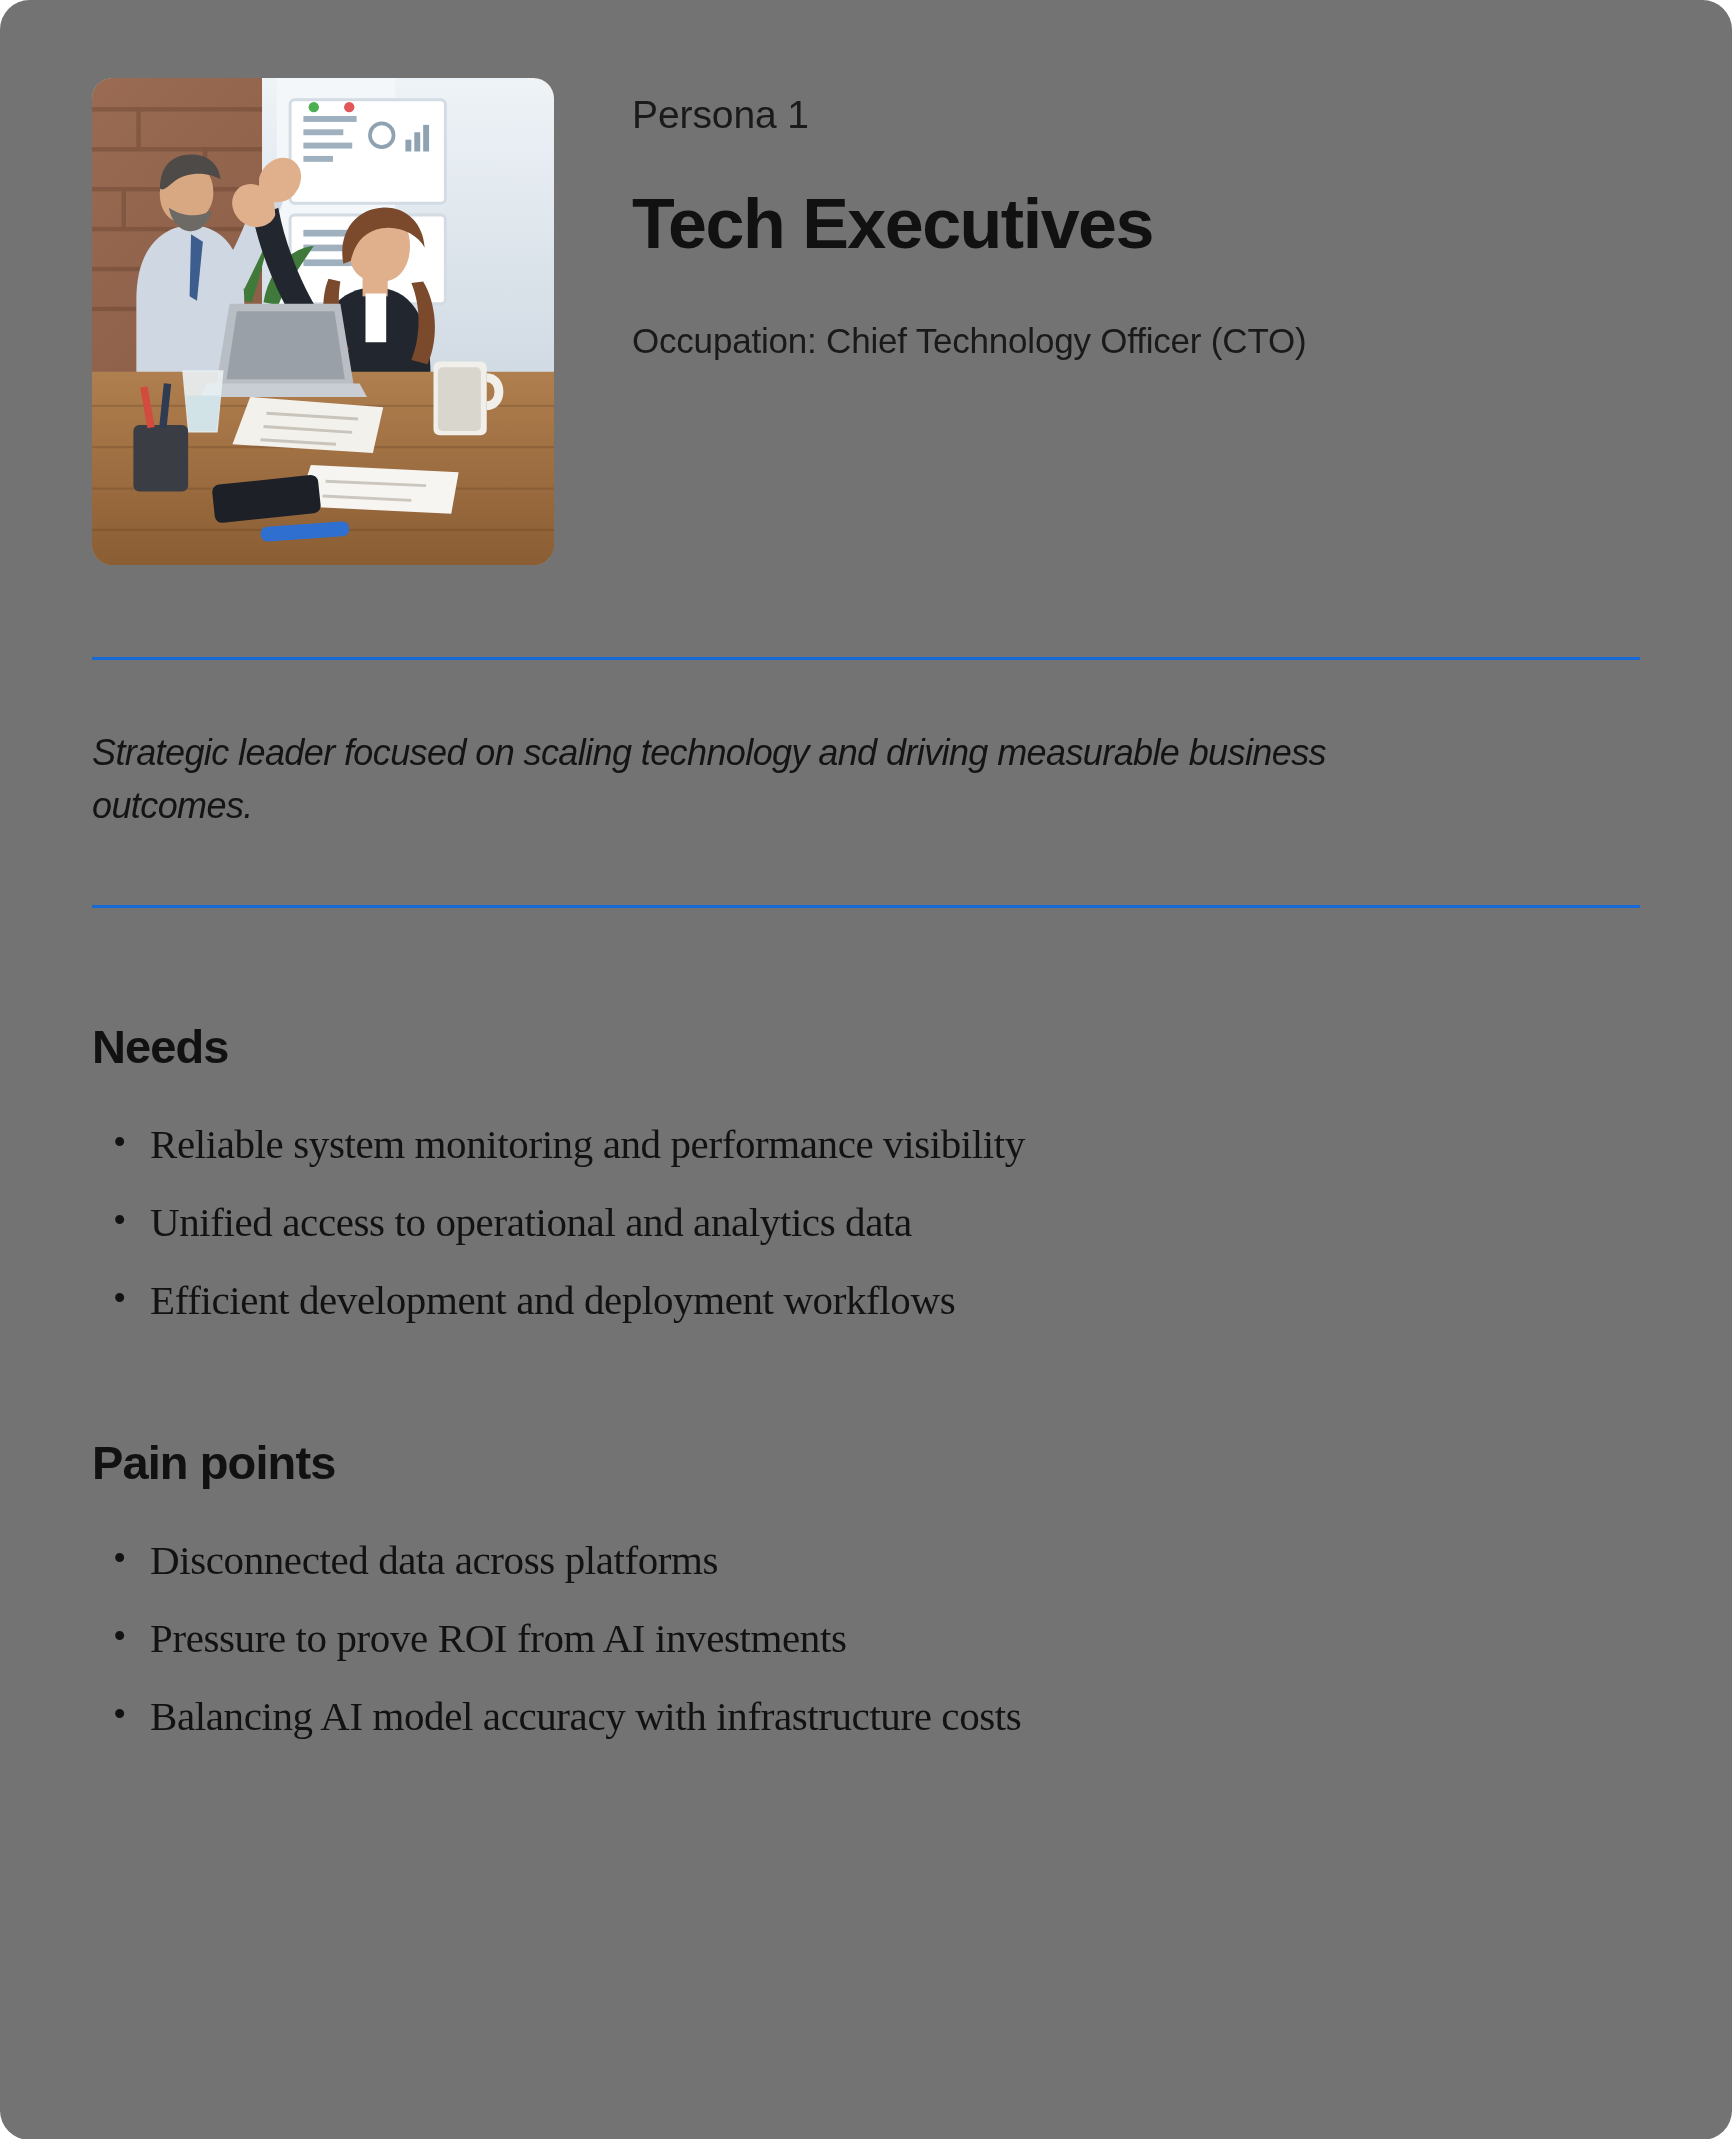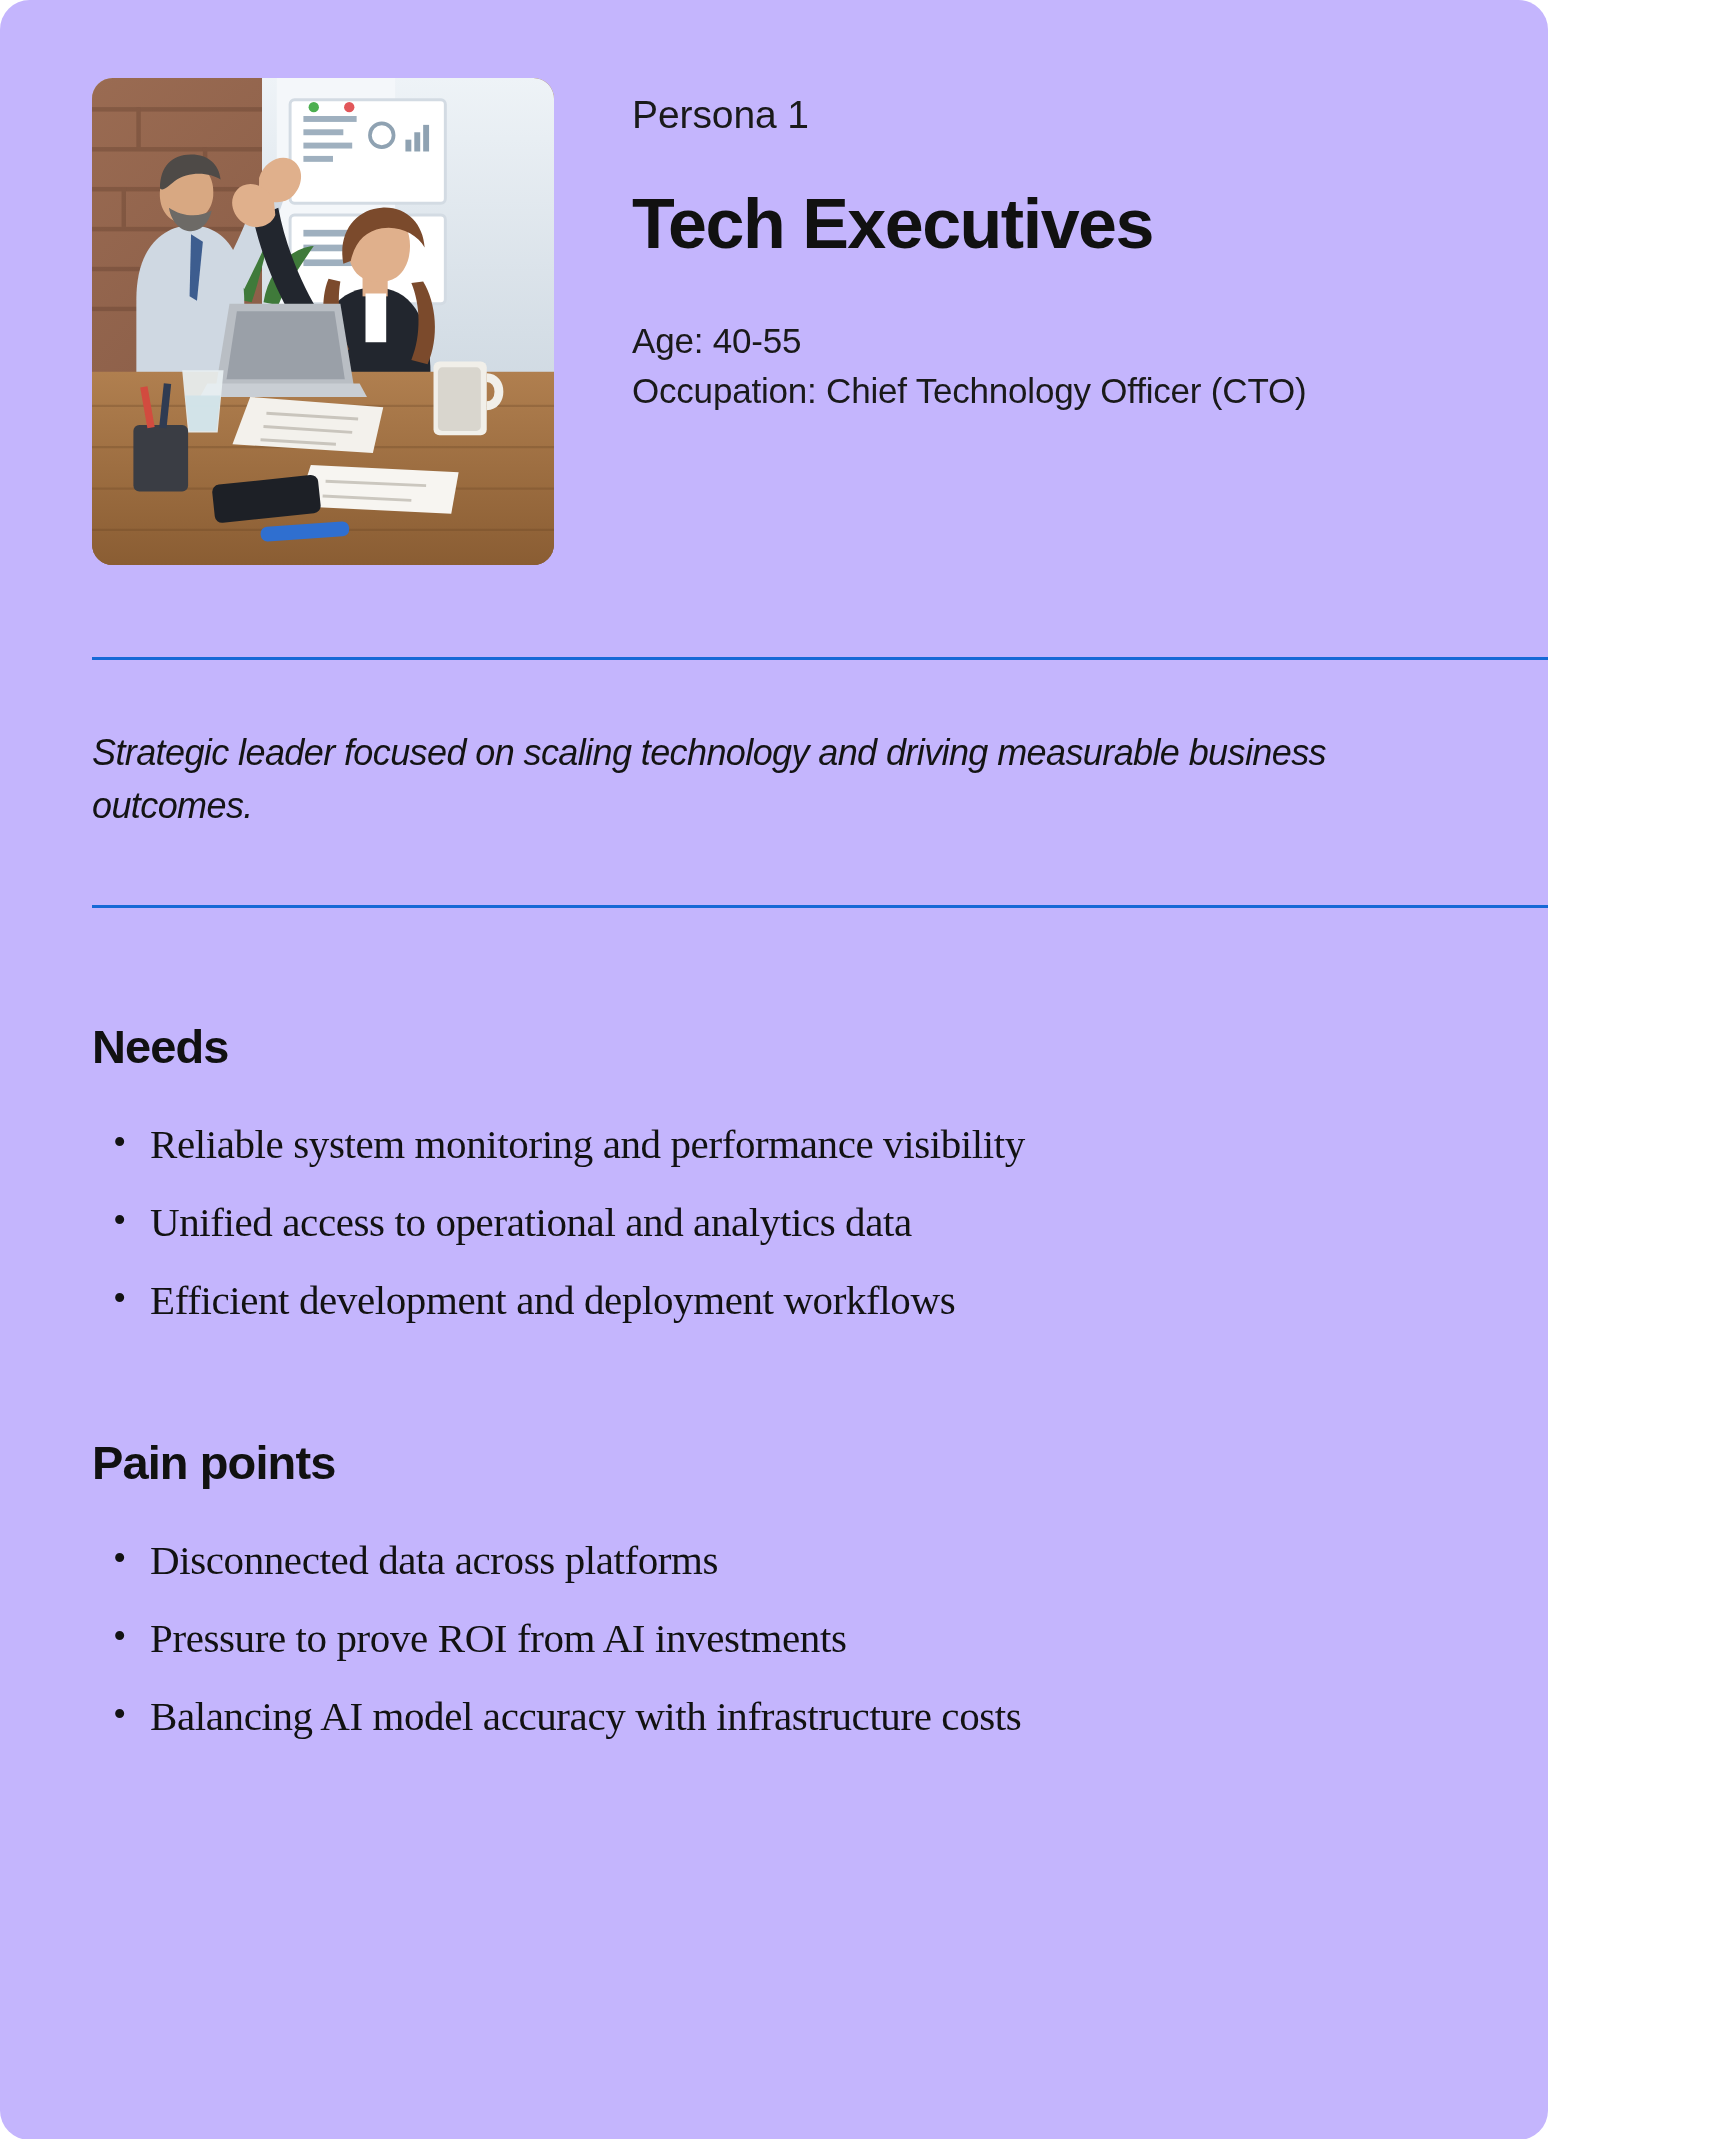--- a/index.html
+++ b/index.html
@@ -5,23 +5,23 @@
   * { box-sizing: border-box; margin: 0; padding: 0; }
   html, body {
     width: 1732px;
     height: 2140px;
     background: #ffffff;
     font-family: "Liberation Sans", sans-serif;
     -webkit-font-smoothing: antialiased;
   }
   .card {
     position: relative;
-    width: 1548px;
+    width: 1732px;
     height: 2140px;
-    background: #c4b5fd;
+    background: #737373;
     border-radius: 29.5px;
     overflow: hidden;
     padding: 0 92px;
   }
 
   
   .header {
     display: flex;
     align-items: flex-start;
     padding-top: 78px;
@@ -255,21 +255,20 @@
         <rect x="94" y="414" width="10" height="60" fill="#2f3b52" transform="rotate(6 99 444)"></rect>
 
         <rect x="228" y="604" width="120" height="20" rx="9" fill="#2f6fd0" transform="rotate(-4 288 614)"></rect>
       </svg>
     </div>
 
     <div class="headtext">
       <div class="persona-label">Persona 1</div>
       <h1 class="persona-title">Tech Executives</h1>
       <div class="meta">
-        <div>Age: 40-55</div>
         <div>Occupation: Chief Technology Officer (CTO)</div>
       </div>
     </div>
 
   </div>
 
   <div class="rule rule-1"></div>
 
   <p class="quote">Strategic leader focused on scaling technology and driving measurable business outcomes.</p>
 

